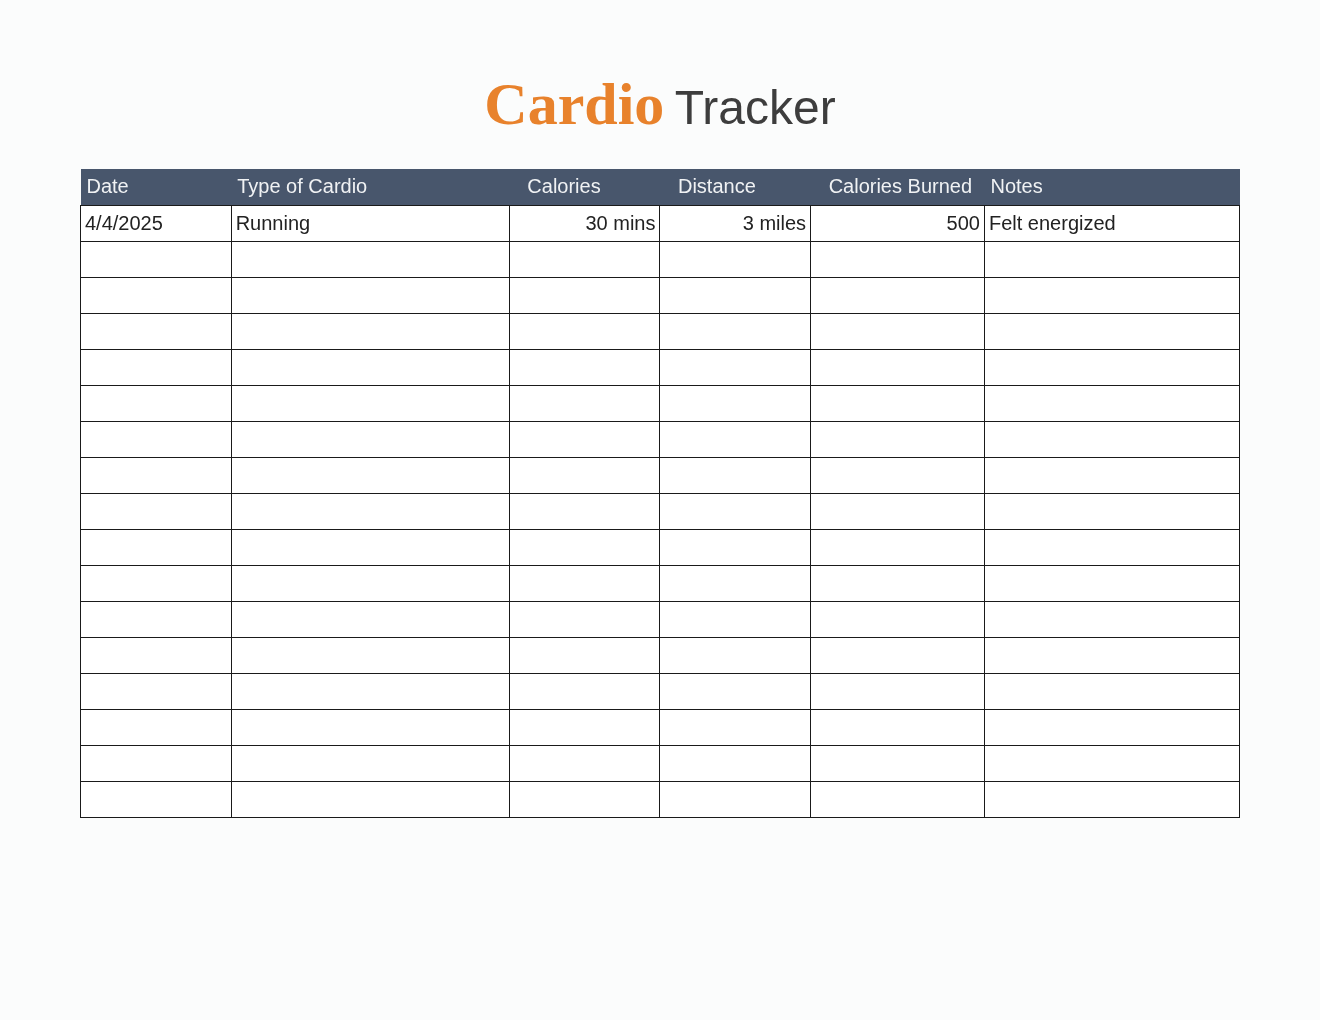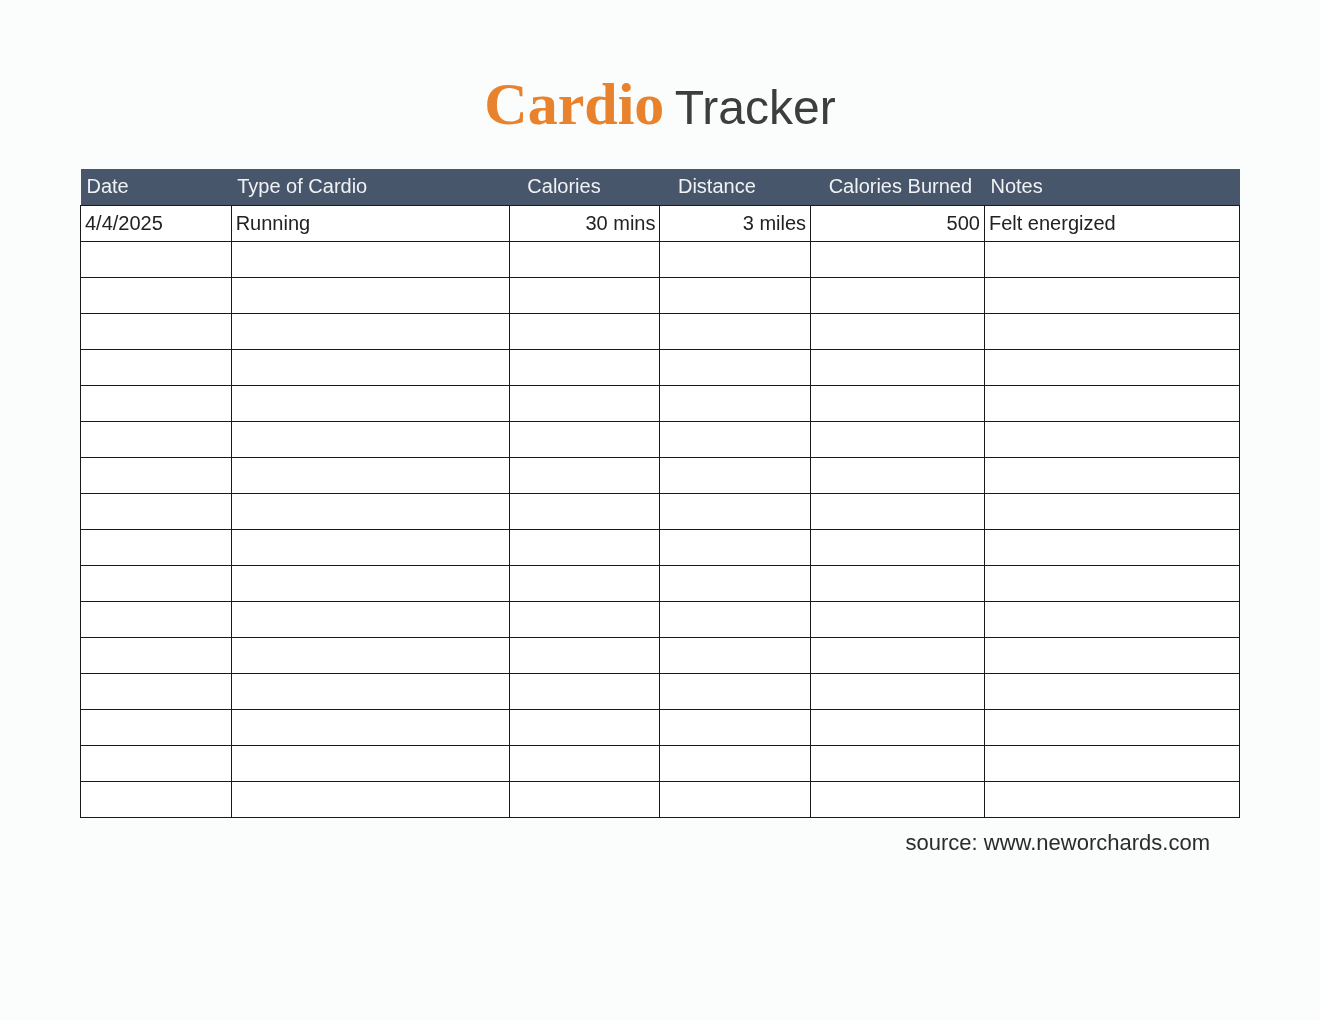--- a/index.html
+++ b/index.html
@@ -242,15 +242,14 @@
           <td class="left">&nbsp;</td>
           <td class="left">&nbsp;</td>
           <td class="center">&nbsp;</td>
           <td class="center">&nbsp;</td>
           <td class="center">&nbsp;</td>
           <td class="left">&nbsp;</td>
         </tr>
       </tbody>
   </table>
 
-  <div class="source-line">source: www.neworchards.com</div>
 
 </div>
 
 </body></html>

